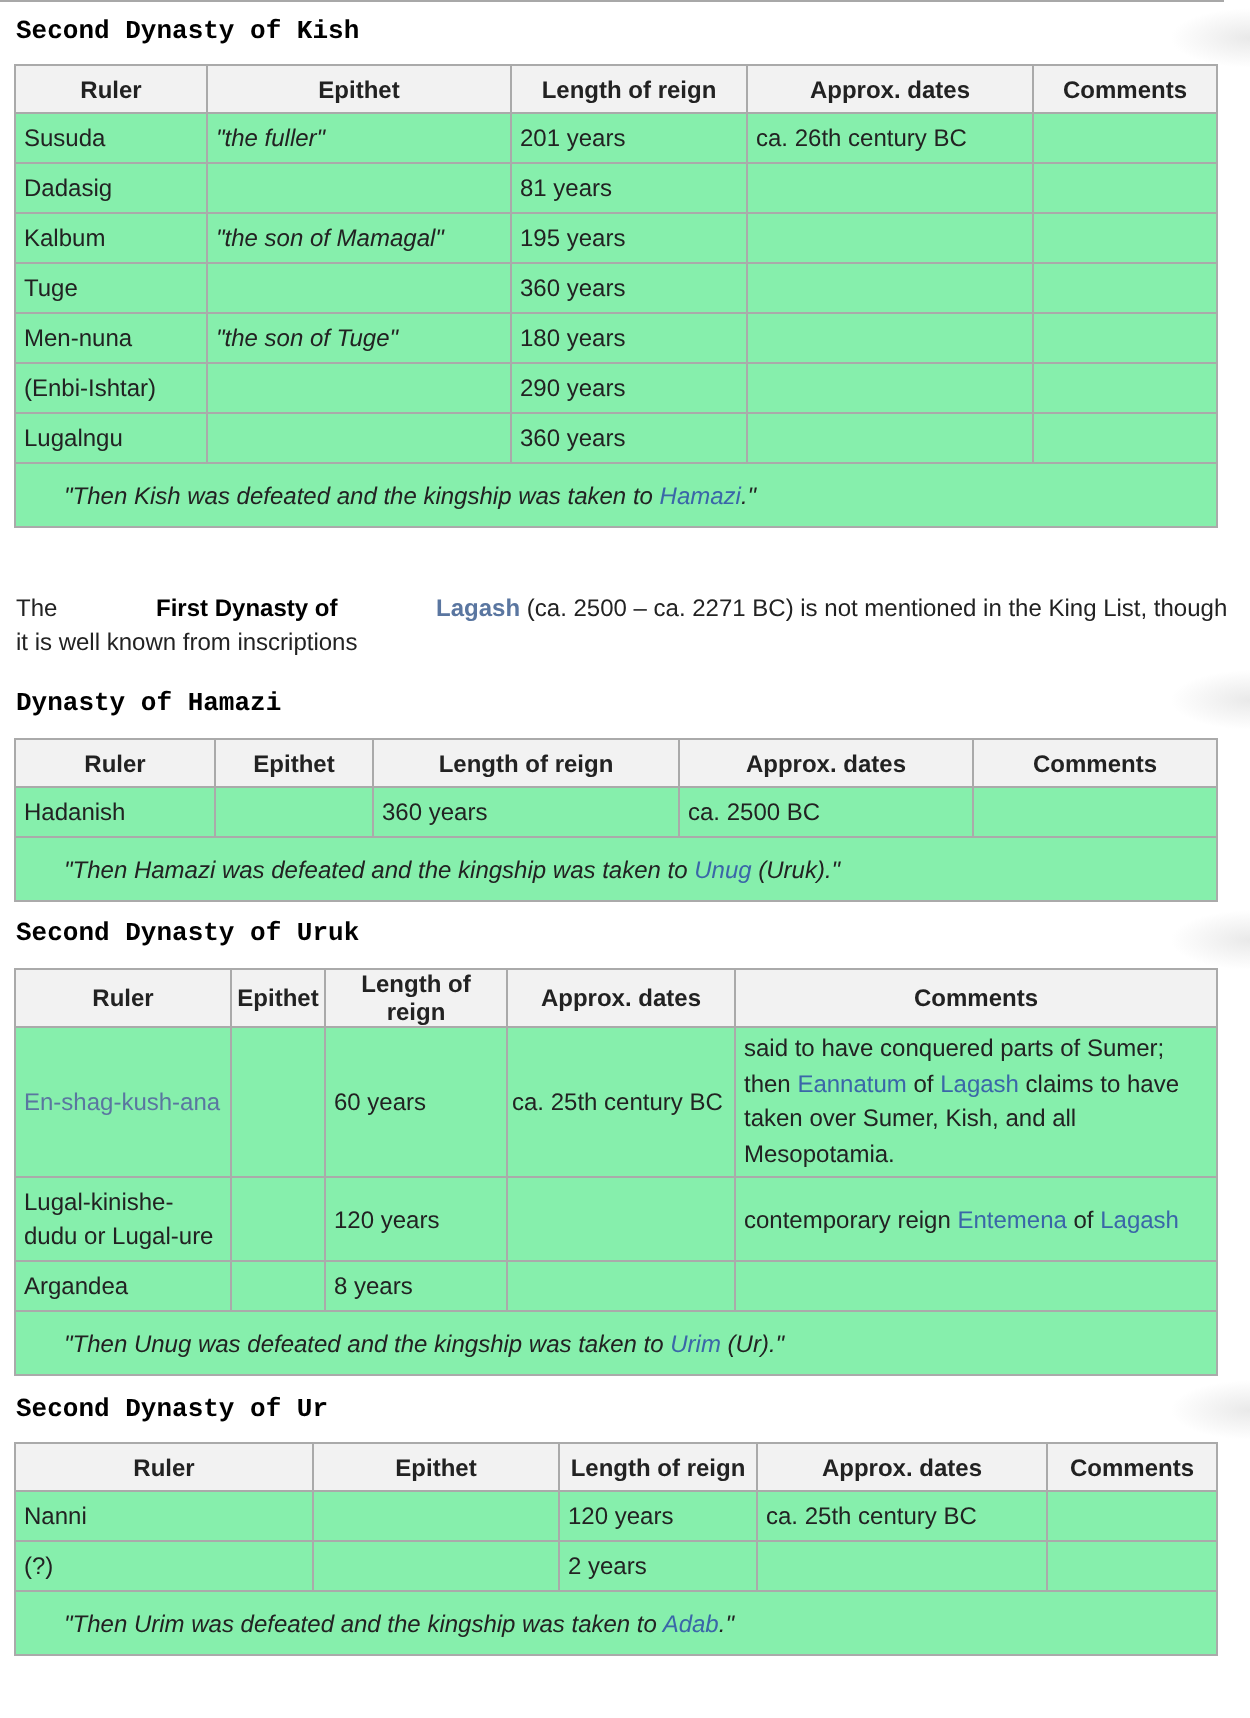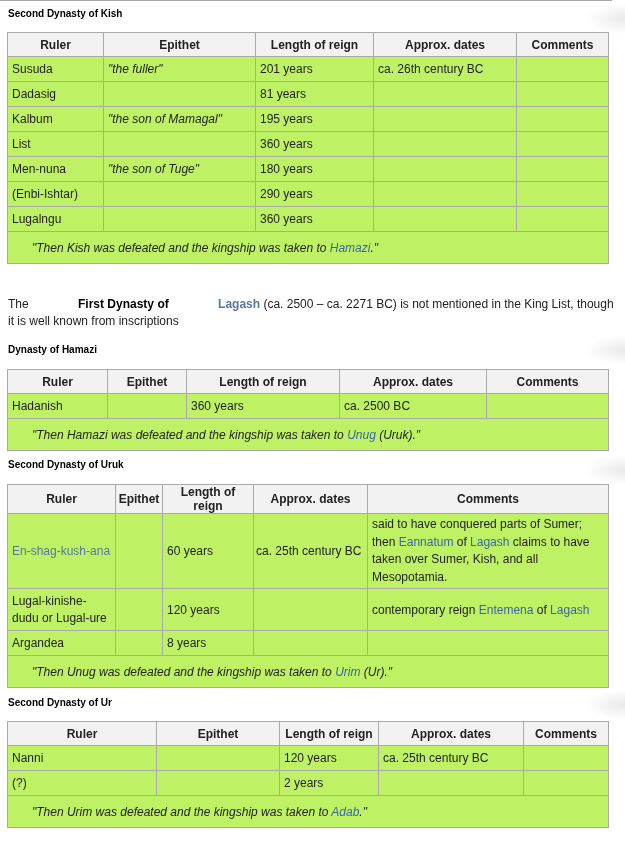--- a/index.html
+++ b/index.html
@@ -5,25 +5,25 @@
   html, body { margin: 0; padding: 0; background: #ffffff; }
   body {
     width: 625px; height: 859px; overflow: hidden; position: relative;
     font-family: "Liberation Sans", sans-serif; font-size: 12px; color: #222;
   }
   .topline { position: absolute; left: 0; top: 0; width: 612px; height: 1px; background: #a8a8a8; }
   .shade { position: absolute; right: 0; width: 40px; height: 30px;
     background: radial-gradient(ellipse at right center, #e9e9e9 0%, rgba(255,255,255,0) 70%); }
   h3 {
     position: absolute; left: 8px; margin: 0;
-    font-family: Liberation Sans, sans-serif; font-size: 10px; font-weight: bold; color: #000;
+    font-family: Liberation Mono, monospace; font-size: 13px; font-weight: bold; color: #000;
   }
   table.wt {
     position: absolute; left: 7px; border-collapse: collapse; table-layout: fixed;
-    background: #bef264; font-size: 12px;
+    background: #86efac; font-size: 12px;
   }
   table.wt th, table.wt td { border: 1px solid #aaaaaa; padding: 0 4px; overflow: hidden; }
   table.wt th { background: #f2f2f2; font-weight: bold; text-align: center; height: 23px; color: #222; }
   table.wt td { height: 24px; text-align: left; vertical-align: middle; color: #222; }
   table.wt td.quote { font-style: italic; padding-left: 24px; height: 31px; }
   .ep { font-style: italic; }
   a.lnk { color: #3a66a8; text-decoration: none; }
   a.lnk.vis { color: #5a76a0; }
   .para { position: absolute; left: 8px; width: 610px; font-size: 12px; line-height: 17px; color: #222; }
   .para b { color: #000; padding-left: 46px; }
@@ -71,21 +71,21 @@
       <td></td>
     </tr>
     <tr>
       <td>Kalbum</td>
       <td class="ep">"the son of Mamagal"</td>
       <td>195 years</td>
       <td></td>
       <td></td>
     </tr>
     <tr>
-      <td>List</td>
+      <td>Tuge</td>
       <td class="ep"></td>
       <td>360 years</td>
       <td></td>
       <td></td>
     </tr>
     <tr>
       <td>Men-nuna</td>
       <td class="ep">"the son of Tuge"</td>
       <td>180 years</td>
       <td></td>

